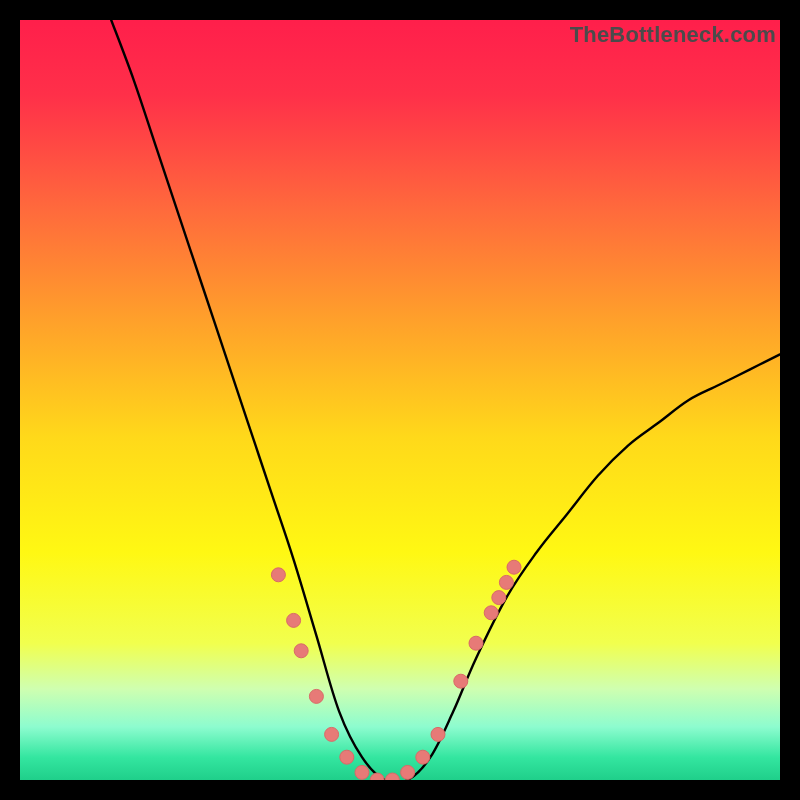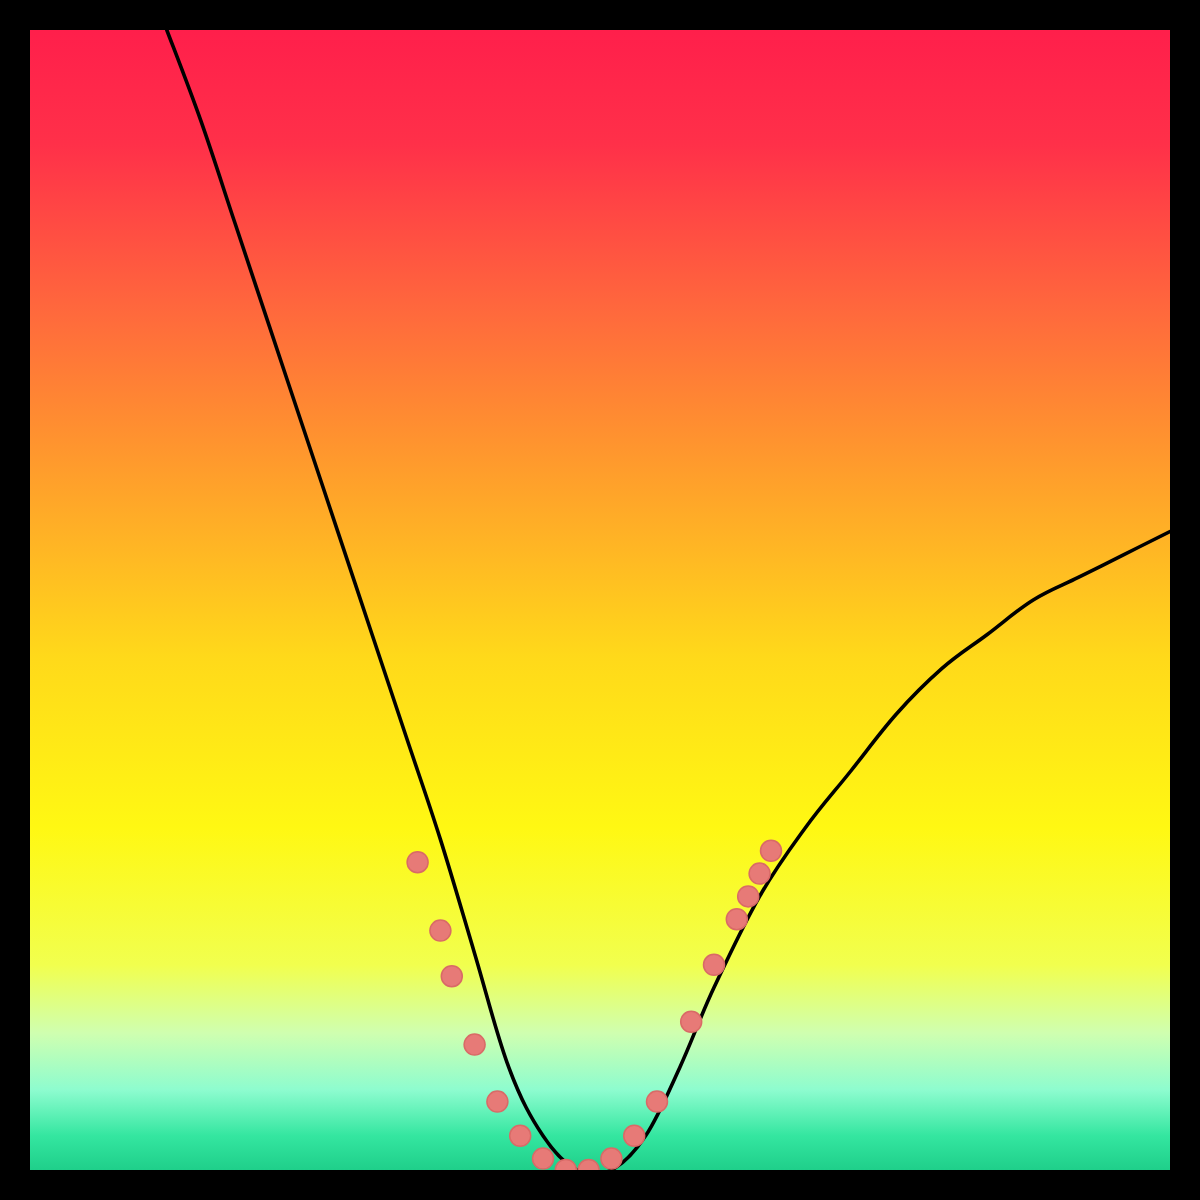--- a/index.html
+++ b/index.html
@@ -74,13 +74,14 @@
           <circle cx="440.8" cy="661.2" r="7" fill="#e77a77" stroke="#d96a67" stroke-width="1"></circle>
           <circle cx="456.0" cy="623.2" r="7" fill="#e77a77" stroke="#d96a67" stroke-width="1"></circle>
           <circle cx="471.2" cy="592.8" r="7" fill="#e77a77" stroke="#d96a67" stroke-width="1"></circle>
           <circle cx="478.8" cy="577.6" r="7" fill="#e77a77" stroke="#d96a67" stroke-width="1"></circle>
           <circle cx="486.4" cy="562.4" r="7" fill="#e77a77" stroke="#d96a67" stroke-width="1"></circle>
           <circle cx="494.0" cy="547.2" r="7" fill="#e77a77" stroke="#d96a67" stroke-width="1"></circle>
         </g>
     </svg>
   </div>
 
+  <div class="watermark">TheBottleneck.com</div>
 </div>
 
 </body></html>

